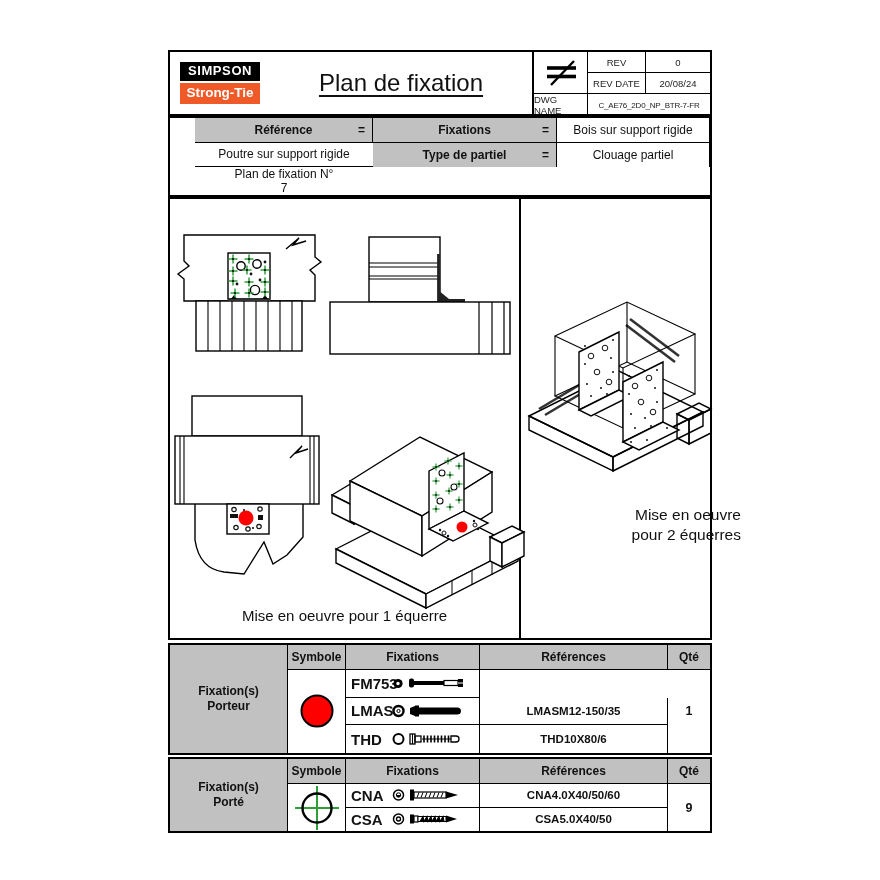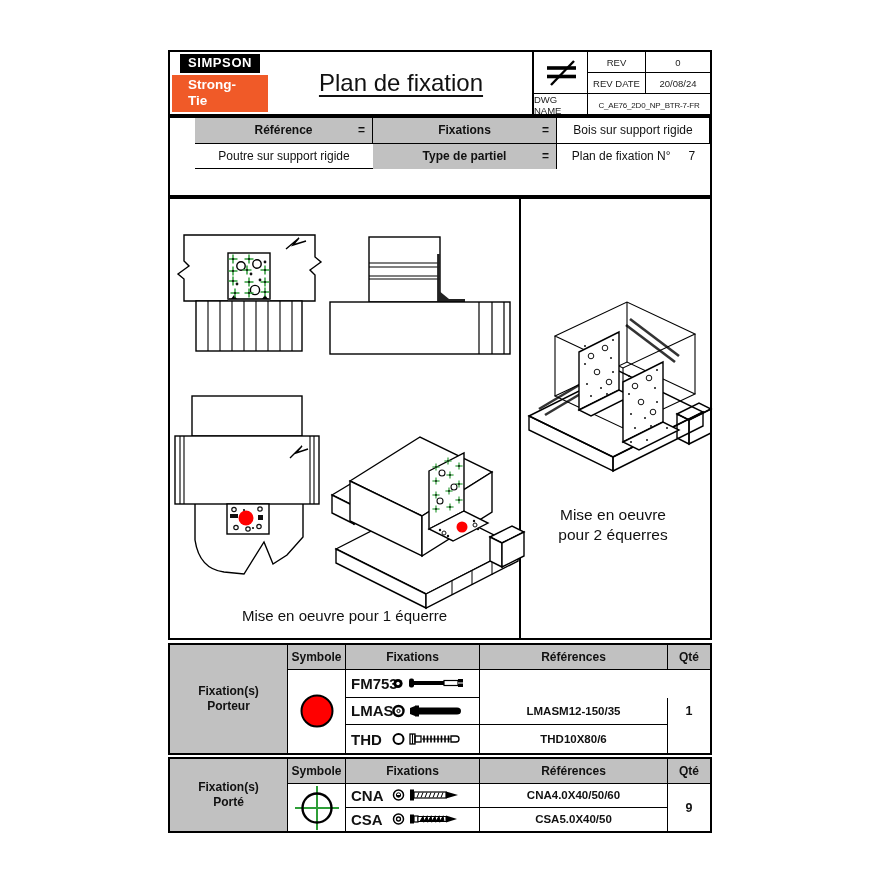--- a/index.html
+++ b/index.html
@@ -4,44 +4,44 @@
 <style>
   html,body{margin:0;padding:0;background:#fff;}
   *{box-sizing:border-box;font-family:"Liberation Sans",sans-serif;}
   #canvas{position:relative;width:880px;height:880px;background:#fff;overflow:hidden;}
   .sheet{position:absolute;left:168px;top:50px;width:544px;height:782px;}
 
   
   .hdr{position:absolute;left:0;top:0;width:544px;height:66px;border:2.5px solid #000;display:flex;background:#fff;}
   .logo-wrap{width:100px;display:flex;flex-direction:column;align-items:center;justify-content:center;gap:2px;padding:4px 2px;}
   .logo-top{background:#000;color:#fff;font-weight:bold;font-size:13px;letter-spacing:.6px;padding:2px 8px;line-height:1.15;}
-  .logo-bot{position:relative;background:#F05A28;color:#fff;font-weight:bold;font-size:13.5px;padding:2px 16px;line-height:1.2;}
+  .logo-bot{position:relative;background:#F05A28;color:#fff;font-weight:bold;font-size:13.5px;padding:2px 6px;line-height:1.2;text-align:center;}
   .logo-reg{position:absolute;right:-1px;bottom:-4px;font-size:6px;color:#F05A28;}
   .title-wrap{flex:1;display:flex;align-items:center;justify-content:center;}
   .sheet-title{font-size:24px;color:#111;text-decoration:underline;text-underline-offset:4px;}
   .rev-block{width:178px;border-left:2px solid #000;display:grid;grid-template-columns:54px 58px 1fr;grid-template-rows:21px 21px 1fr;font-size:9.5px;color:#222;}
   .rev-block>div{display:flex;align-items:center;justify-content:center;}
   .cell-neq{grid-row:1/3;grid-column:1;}
   .dwg-val{font-size:8px;letter-spacing:-0.2px;grid-column:2/4;}
   .br{border-right:1.5px solid #000;} .bb{border-bottom:1.5px solid #000;}
 
   
   .info{position:absolute;left:0;top:66px;width:544px;height:81px;border:2.5px solid #000;display:grid;grid-template-columns:178px 184px 1fr;grid-template-rows:1fr 1fr 1fr;background:#fff;font-size:12px;color:#111;padding-left:25px;}
   .info>div{display:flex;align-items:center;justify-content:center;}
   .glabel{background:#C1C1C1;font-weight:bold;position:relative;}
   .glabel .eq{position:absolute;right:7px;font-weight:bold;}
   .span2{grid-column:2/4;}
-  .gap7{display:flex;gap:18px;}
+  .gap7{display:flex;gap:0;flex-direction:column;}
 
   
   .panel{position:absolute;left:0;top:147px;width:544px;height:443px;border:2.5px solid #000;background:#fff;}
   .vdiv{position:absolute;left:349px;top:0;bottom:0;width:2px;background:#000;}
   .panel svg{position:absolute;overflow:visible;}
   .cap-left{position:absolute;left:0;top:408px;width:349px;text-align:center;font-size:15px;color:#111;}
-  .cap-right{position:absolute;left:333px;top:306px;width:220px;text-align:center;font-size:15.5px;line-height:1.3;color:#111;}
+  .cap-right{position:absolute;left:351px;top:306px;width:220px;text-align:right;font-size:15.5px;line-height:1.3;color:#111;}
   .ln{stroke:#000;fill:none;stroke-width:1.4;}
   .wh{fill:#fff;stroke:#000;stroke-width:1.4;}
 
   
   .fixtab{position:absolute;left:0;width:544px;border:2.5px solid #000;display:grid;grid-template-columns:118px 58px 134px 188px 1fr;background:#fff;color:#111;}
   .fixtab.porteur{top:593px;height:112px;grid-template-rows:25px 1fr 1fr 1fr;}
   .fixtab.porte{top:707px;height:76px;grid-template-rows:25px 1fr 1fr;}
   .fixtab>div{display:flex;align-items:center;justify-content:center;}
   .gcell{grid-column:1;grid-row:1/-1;background:#C1C1C1;font-weight:bold;font-size:12px;flex-direction:column;line-height:1.25;}
   .hcell{background:#C1C1C1;font-weight:bold;font-size:12px;}
@@ -92,20 +92,21 @@
           <span>Fixations</span>
           <span class="eq">=</span>
         </div>
     <div class="br bb">Bois sur support rigide</div>
     <div class="bb">Poutre sur support rigide</div>
 
     <div class="glabel br">
           <span>Type de partiel</span>
           <span class="eq">=</span>
         </div>
+    <div class="br">Clouage partiel</div>
     <div class="gap7">
           <span>Plan de fixation N°</span>
           <span>7</span>
         </div>
   </div>
 
   <div class="panel">
     <div class="vdiv"></div>
 
     <svg style="left:4px;top:30px" width="152" height="130" viewBox="0 0 152 130">

